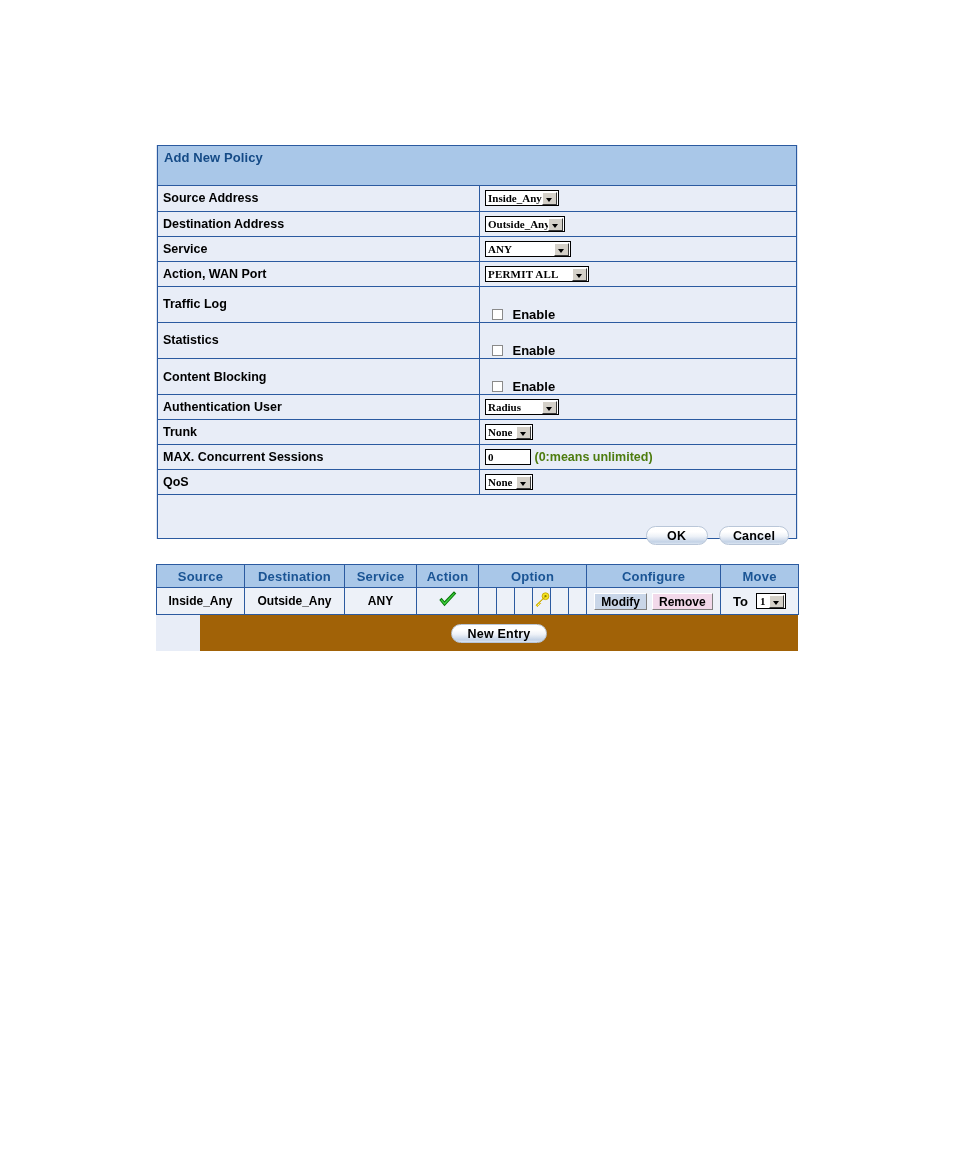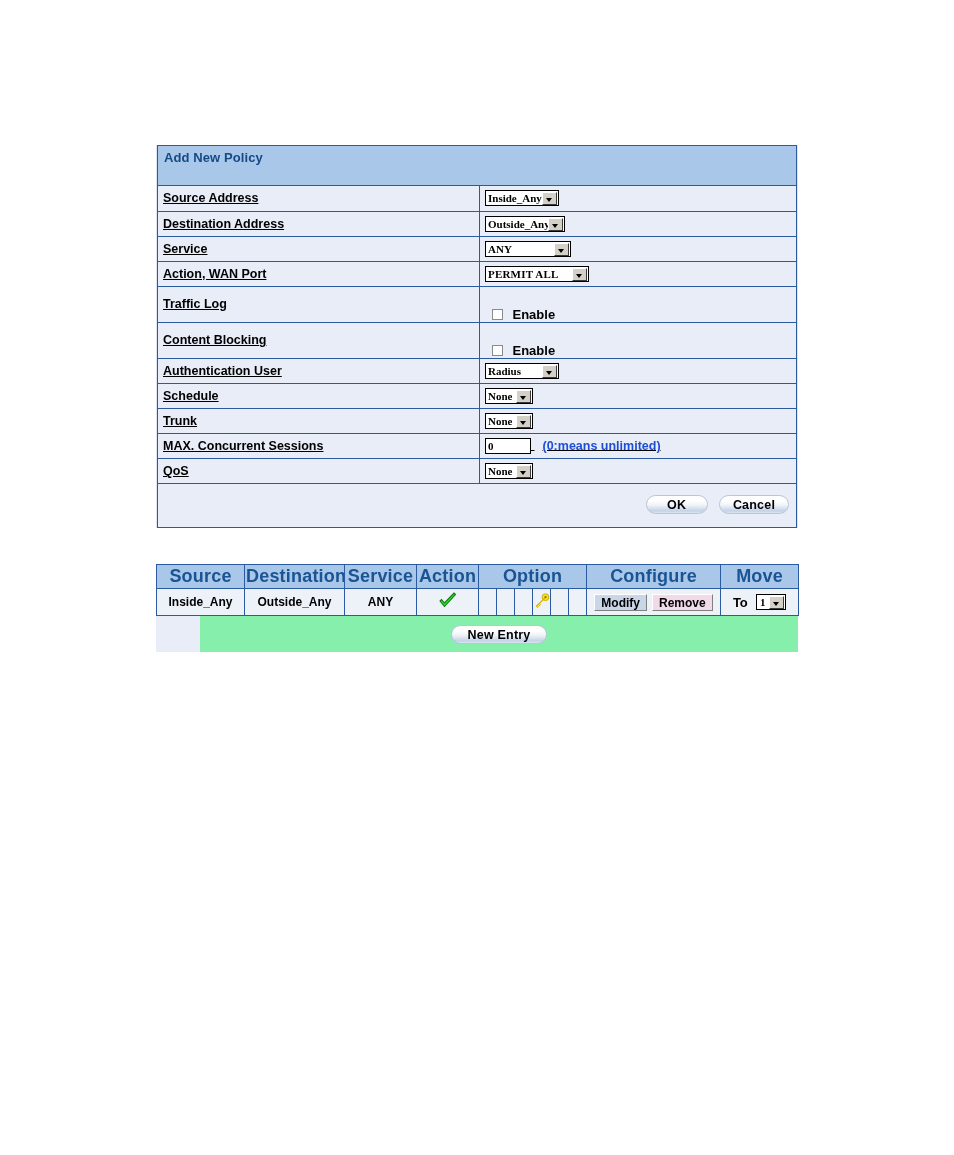--- a/index.html
+++ b/index.html
@@ -39,21 +39,21 @@
     font-weight: bold;
     padding-left: 6px;
     letter-spacing: .1px;
   }
 
   table.form-table {
     border-collapse: collapse;
     width: 100%;
     table-layout: fixed;
   }
-  table.form-table tr { height: 25px; text-decoration: underline; }
+  table.form-table tr { height: 25px; }
   table.form-table td {
     border: 1px solid #2b5aa0;
     border-top: none;
     background: #e8edf7;
     font-size: 12.5px;
     font-weight: bold;
     color: #000;
     padding: 0 0 0 5px;
     height: 25px;
     vertical-align: middle;
@@ -122,23 +122,22 @@
     font-size: 11px;
     line-height: 14px;
     padding-left: 2px;
     color: #000;
     vertical-align: middle;
     overflow: hidden;
   }
   .hint {
     font-size: 12.5px;
     font-weight: bold;
-    margin-left: 8px;
-    vertical-align: middle;
-    color: #1d4ed8;
+    vertical-align: middle;
+    color: #4d7c0f;
   }
 
   .chk-wrap { display: inline-block; vertical-align: middle; padding-left: 7px; margin-top: 20px; }
   .chk {
     display: inline-block;
     width: 11px; height: 11px;
     border: 1px solid #8a8a8a;
     background: #fff;
     vertical-align: middle;
     box-sizing: border-box;
@@ -171,20 +170,21 @@
     border: 1px solid #b9c6d8;
     box-shadow: inset 0 1px 0 #ffffff;
     color: #000;
     font-size: 12.5px;
     font-weight: bold;
     text-align: center;
     padding: 0 10px;
     margin-left: 7px;
     box-sizing: border-box;
     letter-spacing: .2px;
+    margin-top: 20px;
   }
   .pill-ok { min-width: 62px; }
   .pill-cancel { min-width: 70px; }
 
   
   #list-panel {
     position: absolute;
     left: 156px;
     top: 564px;
     width: 642px;
@@ -202,21 +202,21 @@
     box-sizing: border-box;
     text-align: center;
     vertical-align: middle;
     overflow: hidden;
     white-space: nowrap;
   }
   table.list-table th {
     height: 23px;
     background: #a9c7e8;
     color: #1a5494;
-    font-size: 18px;
+    font-size: 13px;
     font-weight: bold;
     letter-spacing: .2px;
   }
   table.list-table td {
     height: 27px;
     background: #edf1f8;
     color: #000;
     font-size: 12px;
     font-weight: bold;
   }
@@ -248,21 +248,21 @@
     font-size: 13px;
     font-weight: bold;
     vertical-align: middle;
     margin-right: 5px;
     color: #000;
   }
   .sel-move { width: 30px; }
 
   .list-footer {
     height: 36px;
-    background: #86efac;
+    background: #a16207;
     text-align: center;
     padding-top: 9px;
     box-sizing: border-box;
     margin-left: 44px;
   }
   .pill-newentry {
     display: inline-block;
     height: 19px;
     line-height: 19px;
     border-radius: 10px;
@@ -331,50 +331,50 @@
       <tr>
         <td class="lbl">Traffic Log</td>
         <td class="val">
           <span class="chk-wrap">
             <span class="chk"></span>
             <span class="chk-lbl">Enable</span>
           </span>
         </td>
       </tr>
 
-
-      <tr>
-        <td class="lbl">Content Blocking</td>
+      <tr>
+        <td class="lbl">Statistics</td>
         <td class="val">
           <span class="chk-wrap">
             <span class="chk"></span>
             <span class="chk-lbl">Enable</span>
           </span>
         </td>
       </tr>
 
       <tr>
+        <td class="lbl">Content Blocking</td>
+        <td class="val">
+          <span class="chk-wrap">
+            <span class="chk"></span>
+            <span class="chk-lbl">Enable</span>
+          </span>
+        </td>
+      </tr>
+
+      <tr>
         <td class="lbl">Authentication User</td>
         <td class="val">
           <span class="sel sel-auth">
             <span>Radius</span>
             <span class="arrow"></span>
           </span>
         </td>
       </tr>
 
-      <tr>
-        <td class="lbl">Schedule</td>
-        <td class="val">
-          <span class="sel sel-small">
-            <span>None</span>
-            <span class="arrow"></span>
-          </span>
-        </td>
-      </tr>
 
       <tr>
         <td class="lbl">Trunk</td>
         <td class="val">
           <span class="sel sel-small">
             <span>None</span>
             <span class="arrow"></span>
           </span>
         </td>
       </tr>

